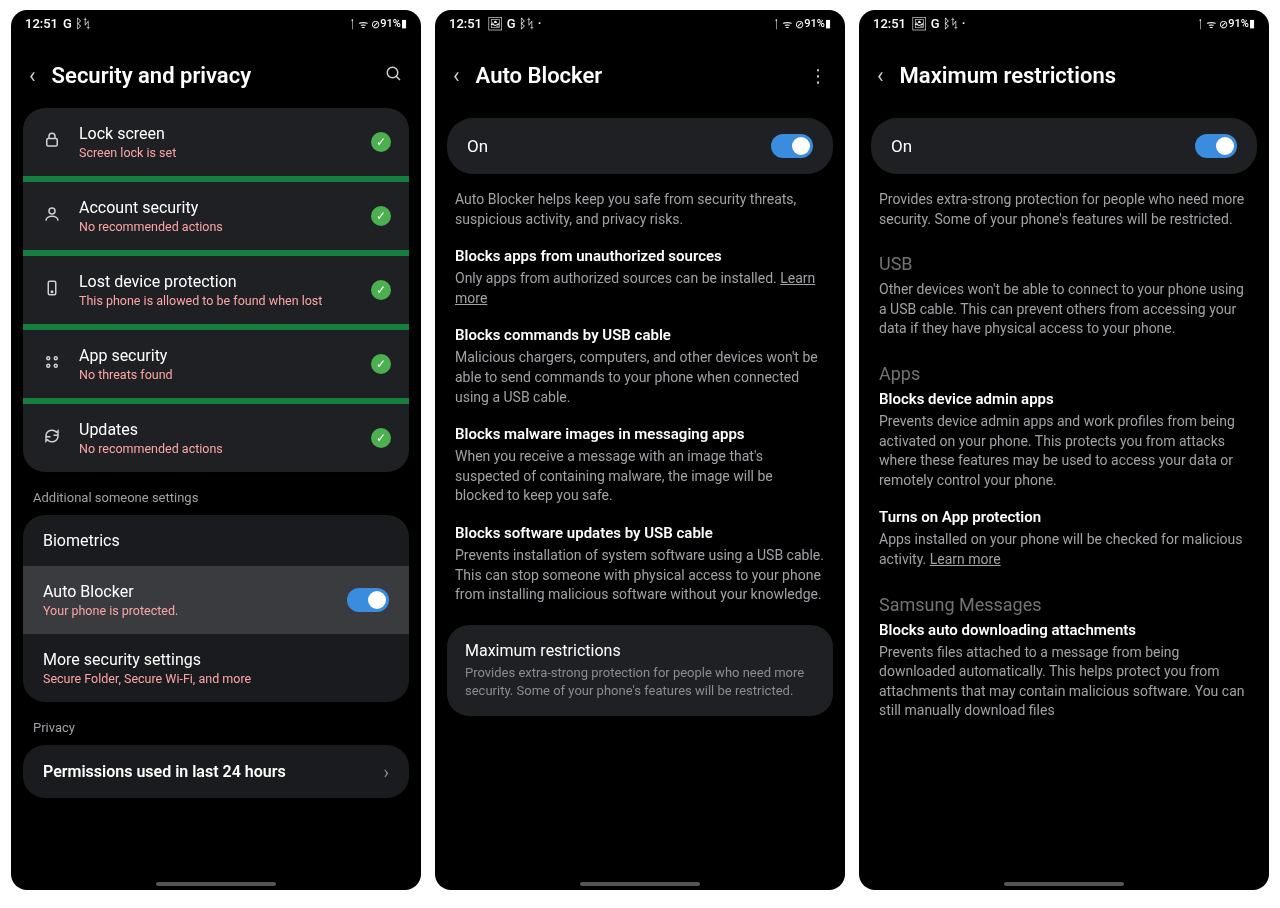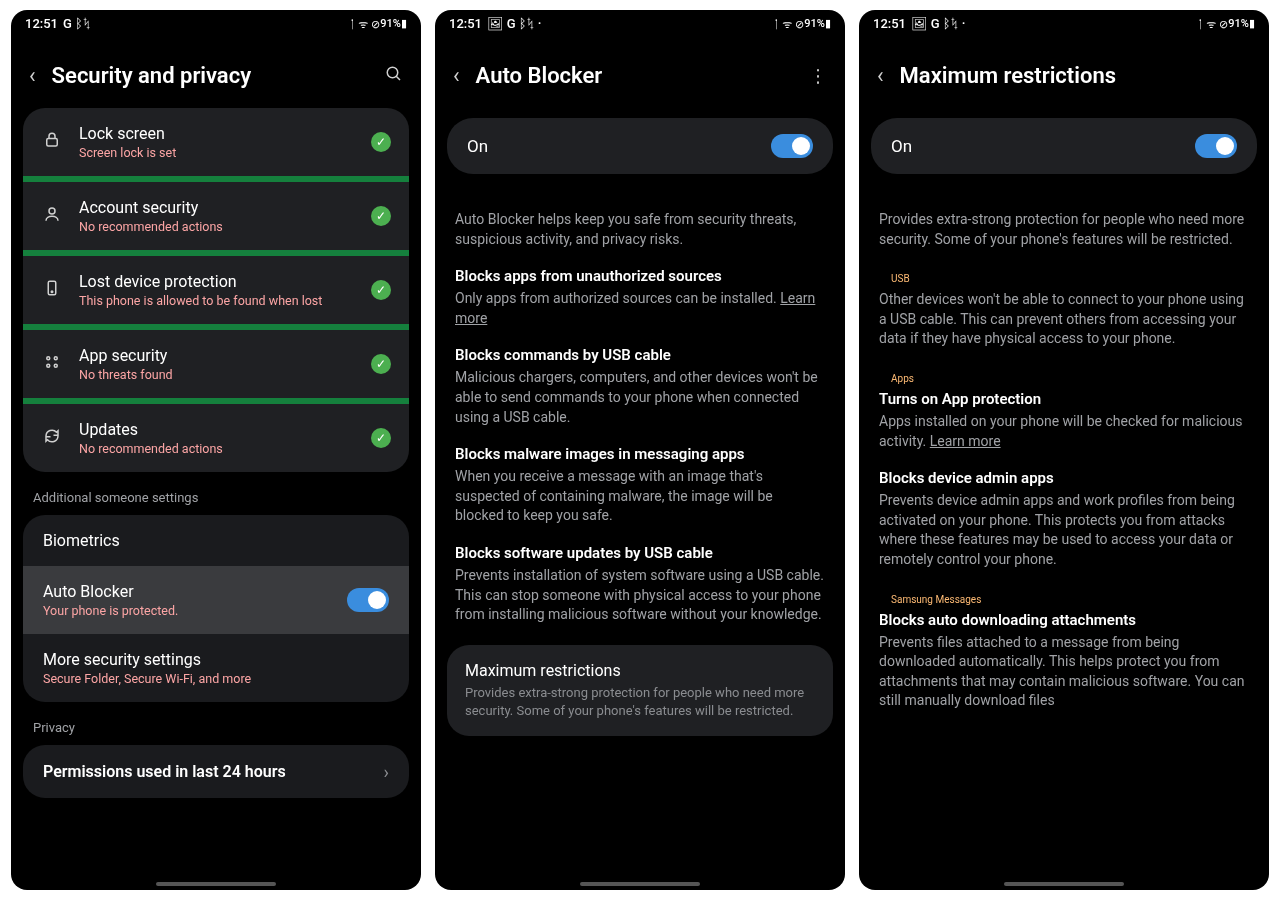--- a/index.html
+++ b/index.html
@@ -99,44 +99,44 @@
     content: "";
     position: absolute;
     width: 18px; height: 18px;
     background: #fff;
     border-radius: 50%;
     top: 3px; right: 3px;
   }
   
   .pill {
     background: #1f2023;
-    margin: 10px 12px 32px;
+    margin: 10px 12px 12px;
     border-radius: 26px;
     padding: 16px 20px;
     display: flex;
     align-items: center;
   }
   .pill .label { flex: 1; font-size: 17px; }
   
   .info {
     padding: 4px 20px 16px;
     font-size: 14px;
     color: #a0a2a6;
     line-height: 1.4;
   }
   .feat {
     padding: 2px 20px 16px;
   }
   .feat-title { font-size: 15px; font-weight: 600; color: #fff; margin-bottom: 4px; }
   .feat-body { font-size: 14px; color: #a0a2a6; line-height: 1.4; }
   .learn { text-decoration: underline; }
   .sub-section {
-    font-size: 10px;
-    color: #fdba74;
-    padding: 8px 32px 4px;
+    font-size: 18px;
+    color: #737373;
+    padding: 8px 20px 4px;
   }
   .max-card {
     background: #1f2023;
     margin: 4px 12px 12px;
     border-radius: 22px;
     padding: 16px 18px;
   }
   .max-card .t { font-size: 16px; color: #fff; margin-bottom: 4px; }
   .max-card .d { font-size: 13px; color: #8a8c90; line-height: 1.4; }
   .nav-indicator {
@@ -361,30 +361,30 @@
 
   <div class="info">Provides extra-strong protection for people who need more security. Some of your phone's features will be restricted.</div>
 
   <div class="sub-section">USB</div>
   <div class="feat">
     <div class="feat-body">Other devices won't be able to connect to your phone using a USB cable. This can prevent others from accessing your data if they have physical access to your phone.</div>
   </div>
 
   <div class="sub-section">Apps</div>
   <div class="feat">
+    <div class="feat-title">Blocks device admin apps</div>
+    <div class="feat-body">Prevents device admin apps and work profiles from being activated on your phone. This protects you from attacks where these features may be used to access your data or remotely control your phone.</div>
+  </div>
+  <div class="feat">
     <div class="feat-title">Turns on App protection</div>
     <div class="feat-body">
       <span>Apps installed on your phone will be checked for malicious activity.</span>
       <span class="learn">Learn more</span>
     </div>
   </div>
-  <div class="feat">
-    <div class="feat-title">Blocks device admin apps</div>
-    <div class="feat-body">Prevents device admin apps and work profiles from being activated on your phone. This protects you from attacks where these features may be used to access your data or remotely control your phone.</div>
-  </div>
 
   <div class="sub-section">Samsung Messages</div>
   <div class="feat">
     <div class="feat-title">Blocks auto downloading attachments</div>
     <div class="feat-body">Prevents files attached to a message from being downloaded automatically. This helps protect you from attachments that may contain malicious software. You can still manually download files</div>
   </div>
   <div class="nav-indicator">
       <div class="bar"></div>
     </div>
 </div>

